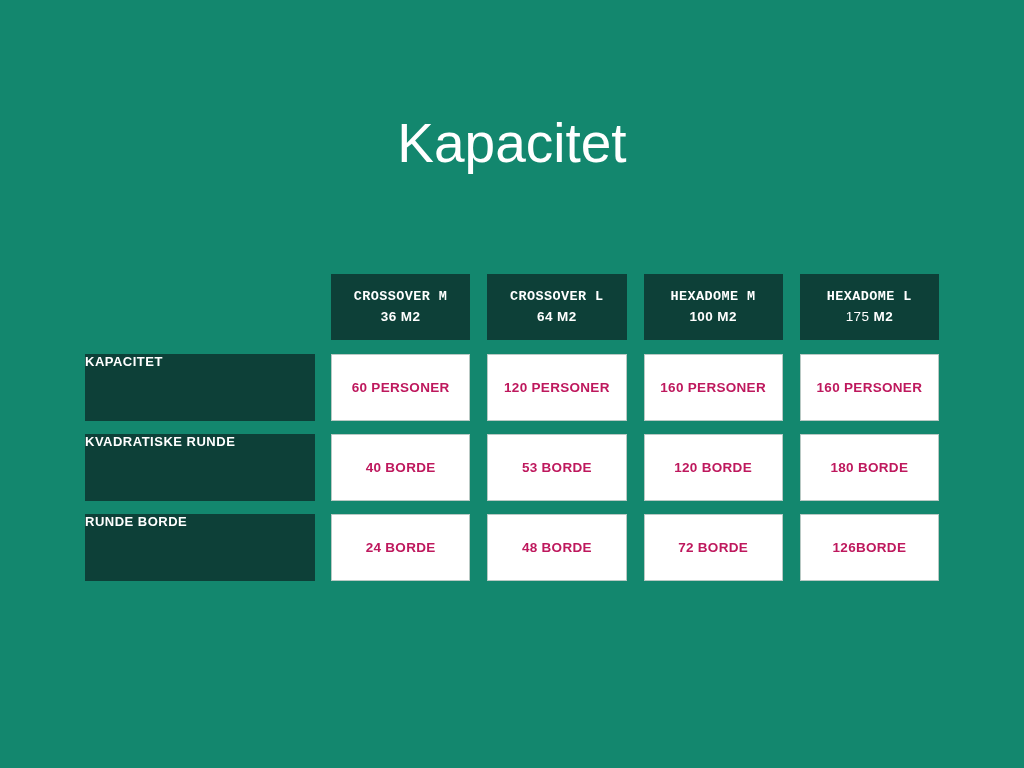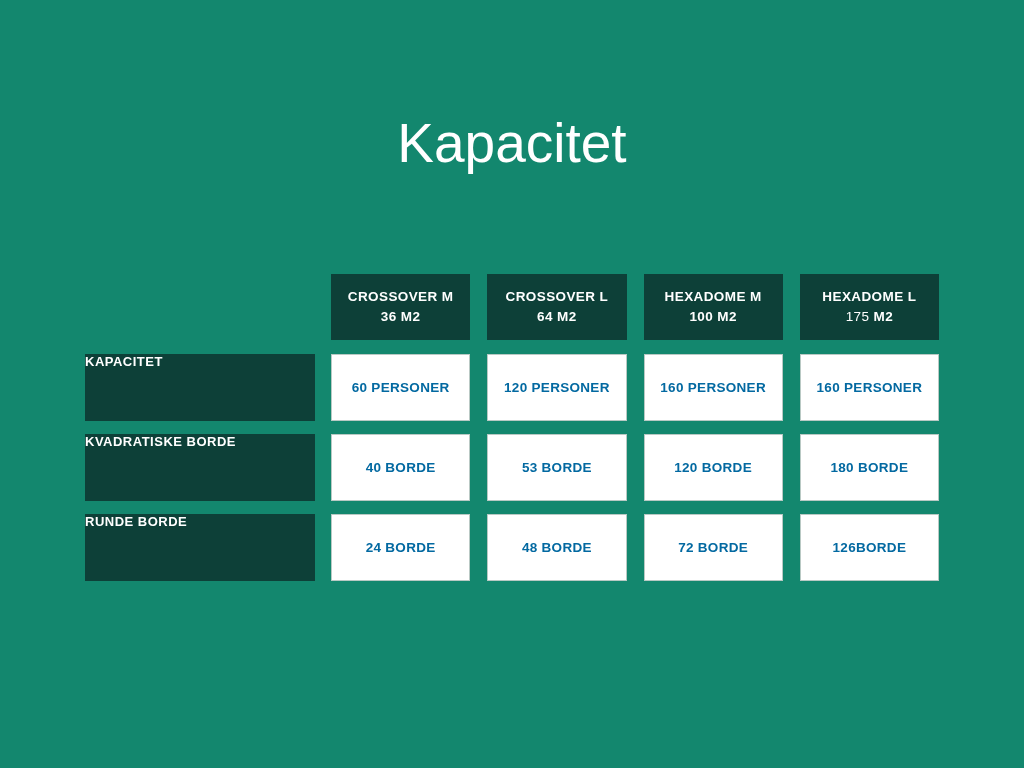--- a/index.html
+++ b/index.html
@@ -76,21 +76,21 @@
   
   .head-cell {
     background: #0d4038;
     height: 66px;
     color: #ffffff;
     font-size: 13.5px;
     font-weight: 700;
     letter-spacing: 0.4px;
     line-height: 20px;
   }
-  .head-cell .line1 { display: block; }
+  .head-cell .line1 { display: block; font-family: Liberation Mono, monospace; }
   .head-cell .line2 { display: block; }
   .head-cell .num-light { font-weight: 400; }
 
   
   .corner-cell {
     background: transparent;
     height: 66px;
   }
 
   
@@ -101,21 +101,21 @@
     font-size: 13px;
     font-weight: 700;
     letter-spacing: 0.5px;
   }
 
   
   .value-cell {
     background: #ffffff;
     height: 67px;
     border: 1px solid #b9c9c4;
-    color: #0369a1;
+    color: #be185d;
     font-size: 13.5px;
     font-weight: 700;
     letter-spacing: 0.3px;
   }
 </style>
 </head>
 <body>
 
 <div id="title-block">
   <span id="title-main">Kapacitet</span>
@@ -157,21 +157,21 @@
 
   <div class="table-row body-row">
     <div class="col-label label-cell">KAPACITET</div>
     <div class="cell value-cell">60 PERSONER</div>
     <div class="cell value-cell">120 PERSONER</div>
     <div class="cell value-cell">160 PERSONER</div>
     <div class="cell value-cell">160 PERSONER</div>
   </div>
 
   <div class="table-row body-row">
-    <div class="col-label label-cell">KVADRATISKE BORDE</div>
+    <div class="col-label label-cell">KVADRATISKE RUNDE</div>
     <div class="cell value-cell">40 BORDE</div>
     <div class="cell value-cell">53 BORDE</div>
     <div class="cell value-cell">120 BORDE</div>
     <div class="cell value-cell">180 BORDE</div>
   </div>
 
   <div class="table-row body-row">
     <div class="col-label label-cell">RUNDE BORDE</div>
     <div class="cell value-cell">24 BORDE</div>
     <div class="cell value-cell">48 BORDE</div>

